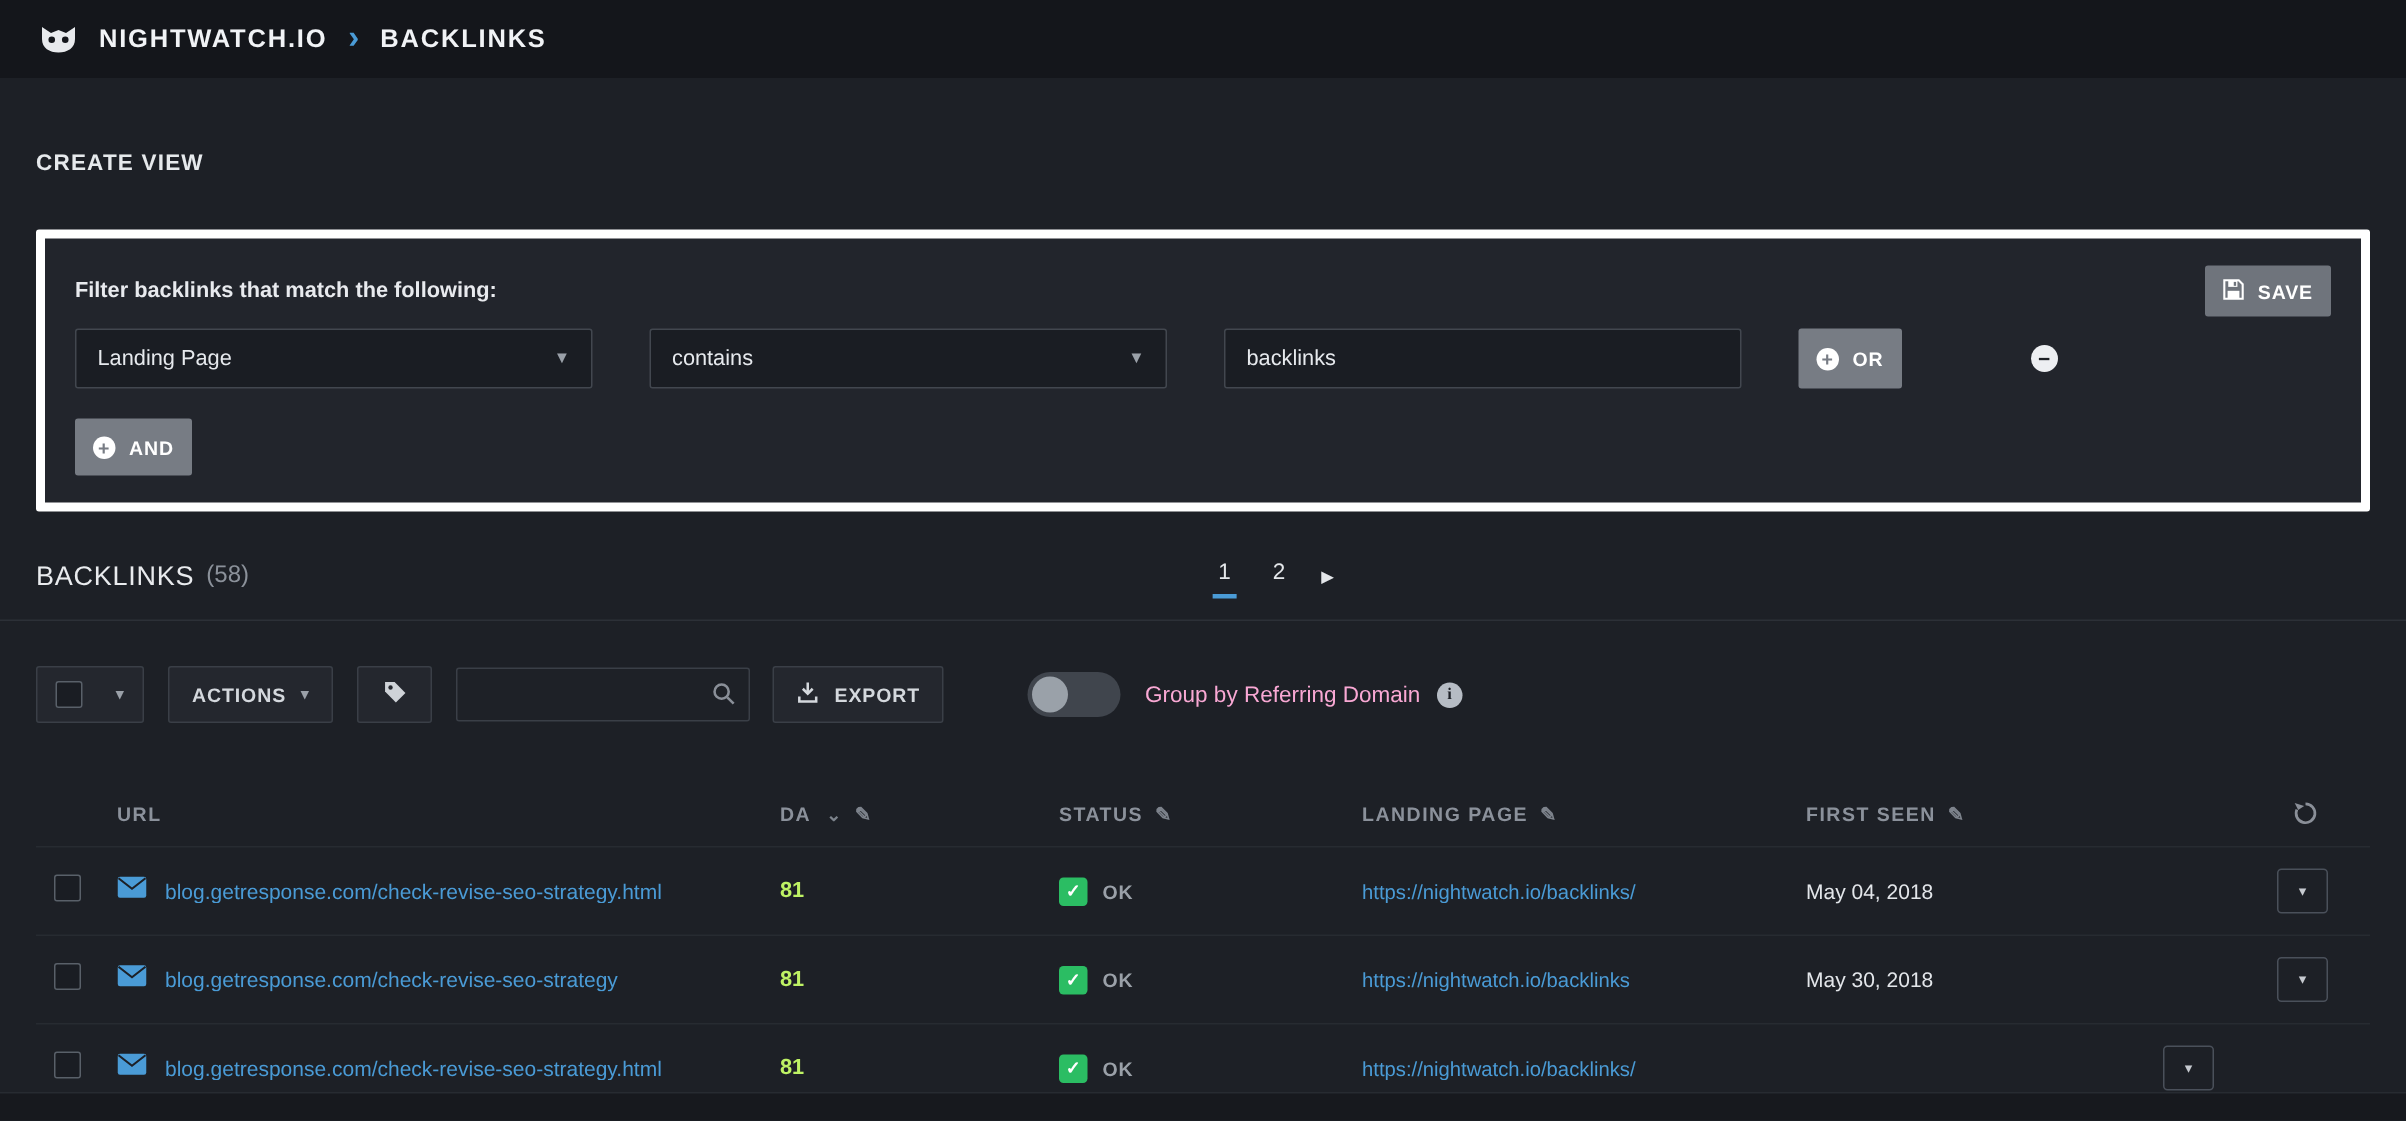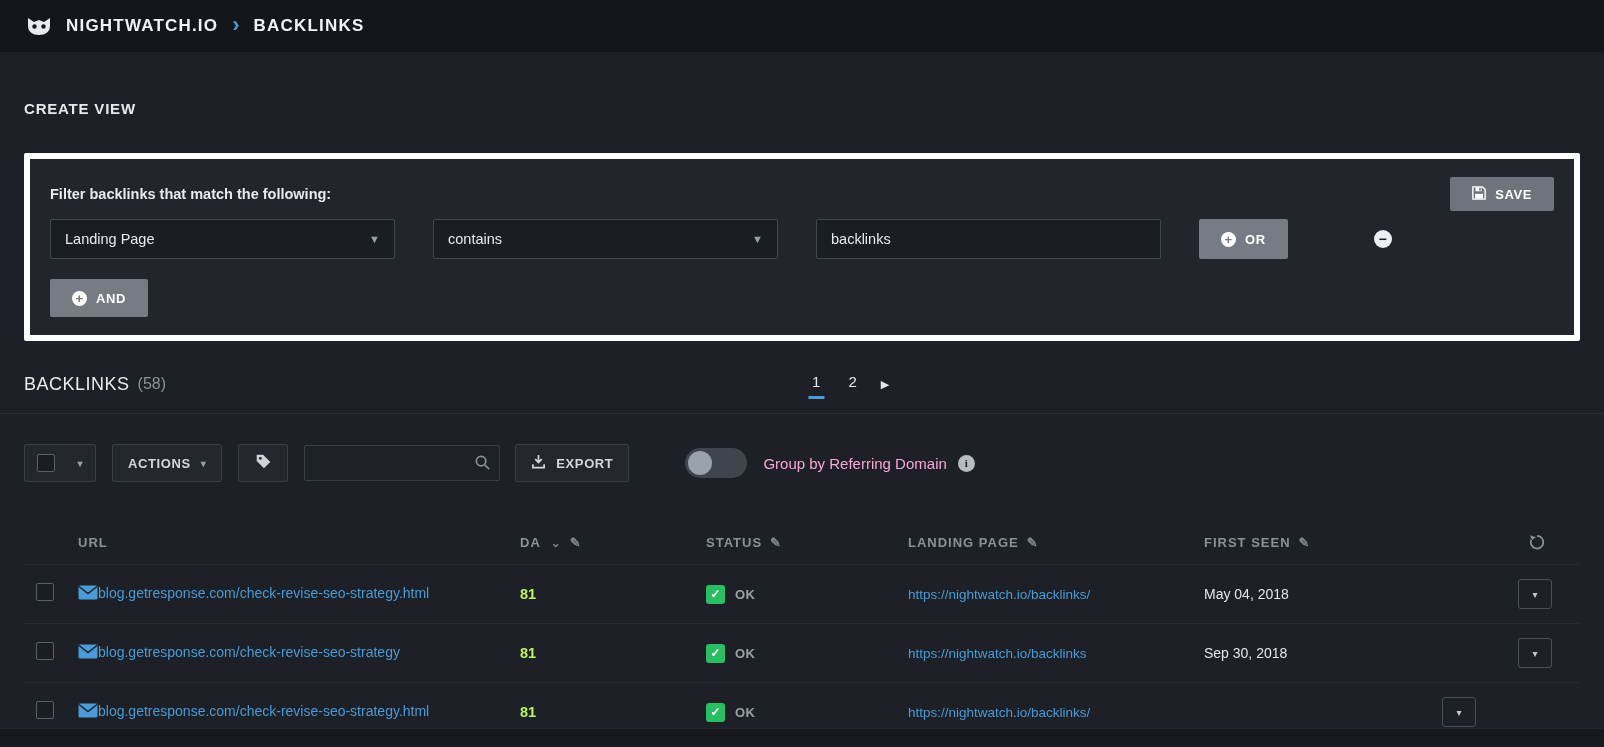--- a/index.html
+++ b/index.html
@@ -47,21 +47,21 @@
     padding:0 14px; font-family:"Liberation Sans",sans-serif;
   }
   .select { display:flex; align-items:center; justify-content:space-between; cursor:pointer; }
   .select .caret { color:#9aa0a8; font-size:11px; }
   .gap38 { width:38px; flex:none; }
   .btn {
     display:inline-flex; align-items:center; gap:9px;
     background:#777c84; color:#fff; border:none; border-radius:2px;
     font-family:"Liberation Sans",sans-serif;
     font-size:13px; font-weight:bold; letter-spacing:.6px;
-    padding:0 22px; cursor:pointer;
+    padding:0 12px; cursor:pointer;
   }
   .btn-or { height:40px; margin-left:38px; }
   .btn-and { height:38px; margin-top:20px; }
   .btn-save { height:34px; background:#6f747c; }
   .circle-plus {
     width:15px; height:15px; border-radius:50%;
     background:#fff; color:#777c84; font-size:13px; font-weight:bold;
     display:inline-flex; align-items:center; justify-content:center; line-height:1;
   }
   .btn-remove {
@@ -132,21 +132,21 @@
   }
   .thead { height:44px; }
   .th { font-size:13px; font-weight:bold; letter-spacing:1px; color:#8b919b;
         display:flex; align-items:flex-end; gap:8px; }
   .mini-icon { font-size:13px; color:#7d838c; cursor:pointer; }
   .sort-caret { font-size:12px; color:#7d838c; cursor:pointer; margin-left:2px; }
   .th-action { justify-self:end; padding-right:34px; cursor:pointer; display:flex; }
 
   .row { height:59px; border-top:1px solid #272b31; }
   .cell-check { padding-left:12px; }
-  .cell-url { display:flex; min-width:0; }
+  .cell-url { display:flex; align-items:center; gap:12px; min-width:0; }
   .link { color:var(--accent,#4a9bd6); font-size:14px; text-decoration:none; cursor:pointer;
           white-space:nowrap; overflow:hidden; text-overflow:ellipsis; }
   .link-sm { font-size:13.5px; }
   .da-val { font-size:14.5px; font-weight:bold; color:#bef264; }
   .status { display:flex; align-items:center; gap:10px; }
   .status-check {
     width:19px; height:19px; border-radius:3px; background:var(--green,#2bbd63);
     color:#fff; font-size:12px; font-weight:bold;
     display:inline-flex; align-items:center; justify-content:center;
   }
@@ -352,21 +352,21 @@
           </svg>
         </span>
         <a class="link">blog.getresponse.com/check-revise-seo-strategy</a>
       </span>
       <span class="da-val">81</span>
       <span class="status">
         <span class="status-check">✓</span>
         <span class="status-text">OK</span>
       </span>
       <a class="link link-sm">https://nightwatch.io/backlinks</a>
-      <span class="date-val">Sep 30, 2018</span>
+      <span class="date-val">May 30, 2018</span>
       <button class="row-action">
         <span>▾</span>
       </button>
     </div>
 
     <div class="grid row">
       <span class="cell-check"><span class="checkbox"></span></span>
       <span class="cell-url">
         <span>
           <svg width="20" height="15" viewBox="0 0 20 15">

